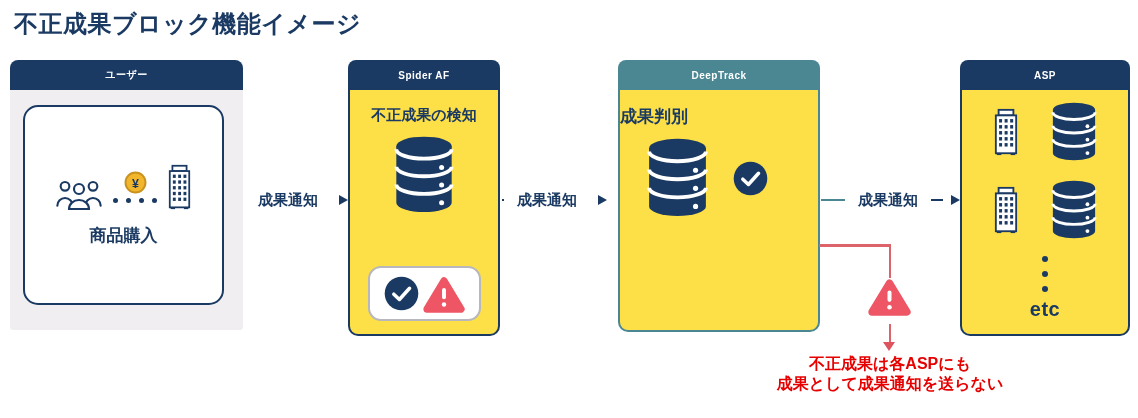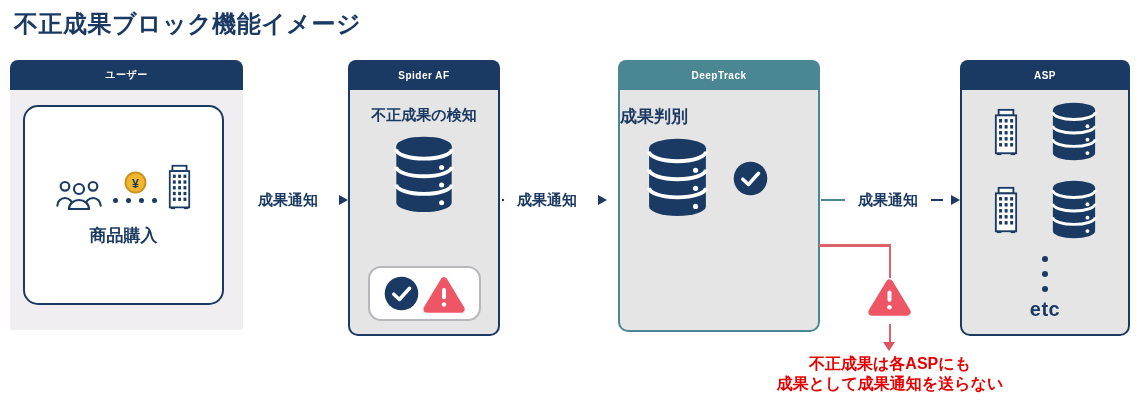--- a/index.html
+++ b/index.html
@@ -13,21 +13,21 @@
     font-size:24px; font-weight:bold; color:#1b3a63; letter-spacing:0.5px;
   }
   
   .box { position:absolute; display:flex; flex-direction:column; }
   .box-header {
     height:30px; flex:0 0 30px; display:flex; align-items:center; justify-content:center;
     color:#ffffff; font-weight:bold; font-size:10px; border-radius:8px 8px 0 0; letter-spacing:0.5px;
   }
   .navy-bg { background:#1b3a63; }
   .teal-bg { background:#4b8793; }
-  .box-body { flex:1; background:#e5e5e5; position:relative; }
+  .box-body { flex:1; background:#fde047; position:relative; }
   .bordered-navy { border:2.5px solid #1b3a63; border-top:none; border-radius:0 0 10px 10px; }
   .bordered-teal { border:2px solid #4b8793; border-top:none; border-radius:0 0 10px 10px; }
 
   
   .box-user { left:10px; top:60px; width:233px; height:270px; }
   .user-body { background:#f0eef1; border-radius:0 0 3px 3px; }
   .user-card {
     position:absolute; left:13px; top:15px; width:201px; height:200px;
     background:#ffffff; border:2.5px solid #1b3a63; border-radius:15px;
     display:flex; flex-direction:column; align-items:center; justify-content:center; gap:13px;

